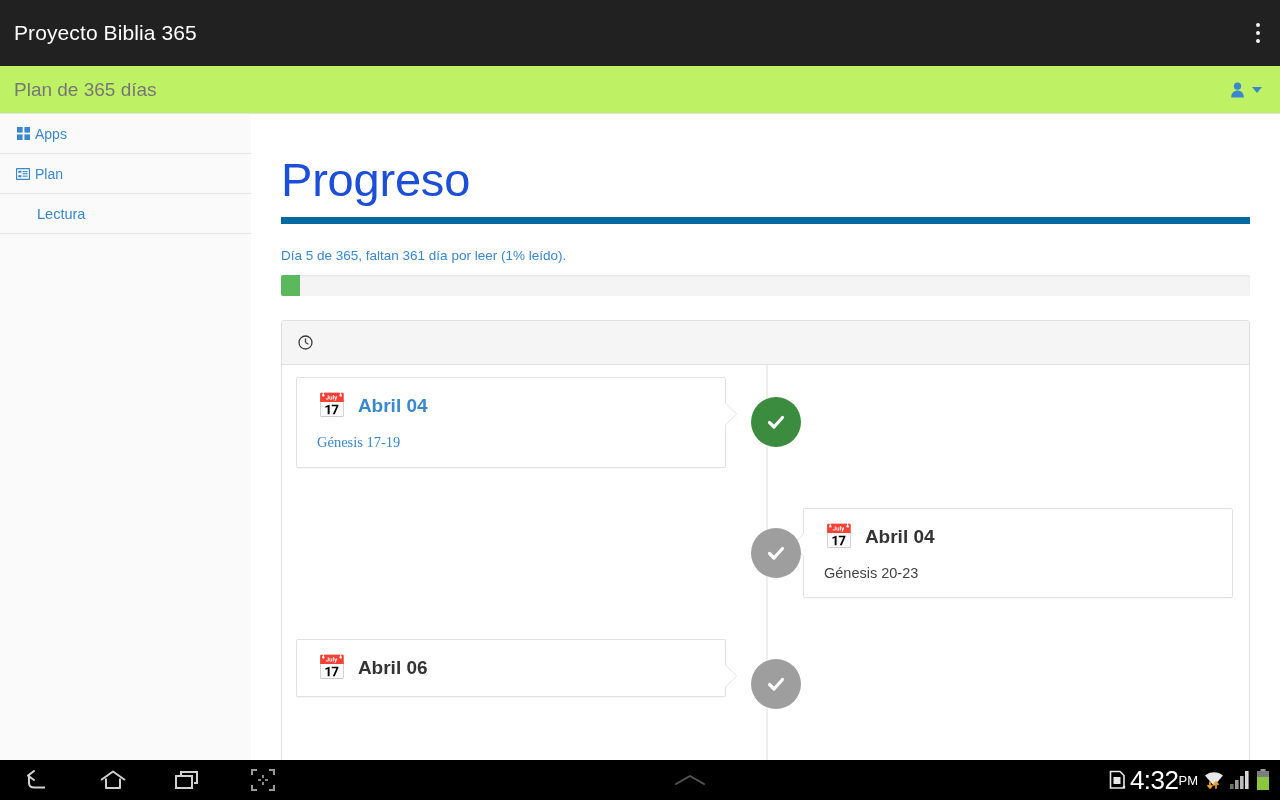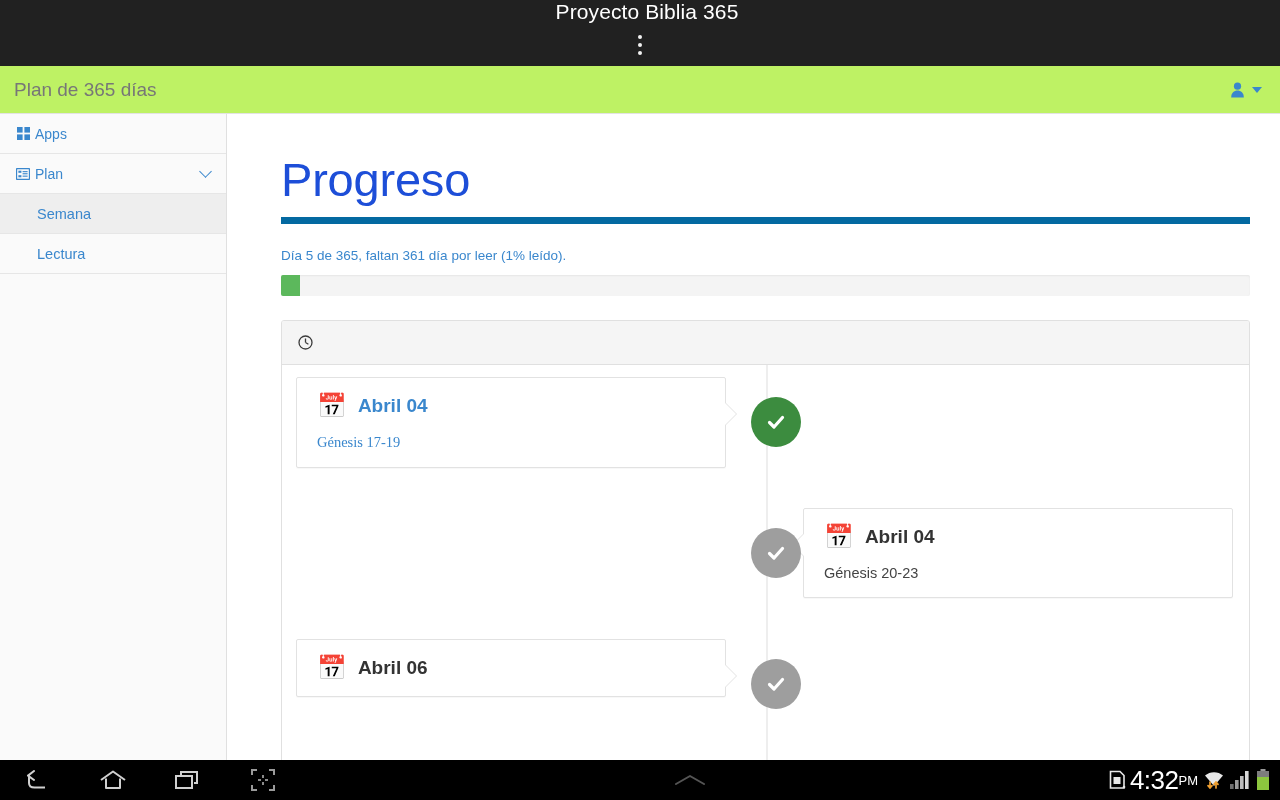--- a/index.html
+++ b/index.html
@@ -13,21 +13,20 @@
   }
 
   
   .appbar {
     position: absolute;
     top: 0; left: 0;
     width: 1280px; height: 66px;
     background: #212121;
     display: flex;
     align-items: center;
-    flex-direction: column;
   }
   .appbar-title {
     color: #ffffff;
     font-size: 21px;
     padding-left: 14px;
     font-weight: 400;
     letter-spacing: .1px;
   }
   .appbar-spacer { flex: 1; }
   .kebab {
@@ -80,21 +79,21 @@
     position: absolute;
     top: 114px; left: 0;
     width: 1280px;
     height: 646px;
   }
 
   
   .sidebar {
     position: absolute;
     top: 0; left: 0;
-    width: 227px;
+    width: 282px;
     height: 646px;
     background: #fafafa;
     border-right: 1px solid #e0e0e0;
   }
   .nav-item {
     position: relative;
     height: 40px;
     display: flex;
     align-items: center;
     border-bottom: 1px solid #e6e6e6;
@@ -357,23 +356,20 @@
           <rect x="2.4" y="7.2" width="3" height="2.1" fill="#3a87cd"></rect>
           <rect x="6.6" y="3.1" width="5" height="1.1" fill="#3a87cd"></rect>
           <rect x="6.6" y="5.2" width="5" height="1.1" fill="#3a87cd"></rect>
           <rect x="6.6" y="7.6" width="5" height="1.1" fill="#3a87cd"></rect>
         </svg>
       </span>
       <span>Plan</span>
       <span class="nav-chevron"></span>
     </div>
 
-    <div class="nav-item sub active">
-      <span>Semana</span>
-    </div>
 
     <div class="nav-item sub">
       <span>Lectura</span>
     </div>
   </div>
 
   <div class="content">
 
     <div class="page-title">Progreso</div>
 

